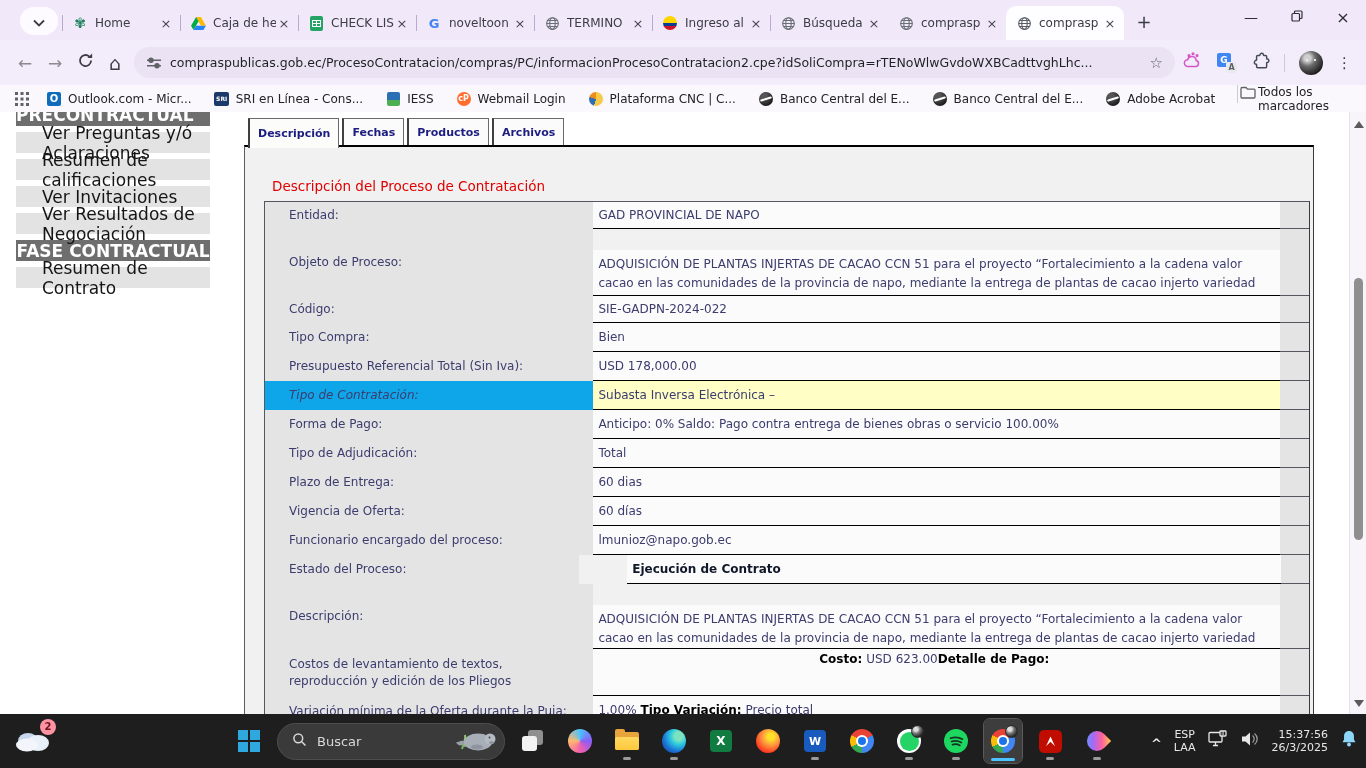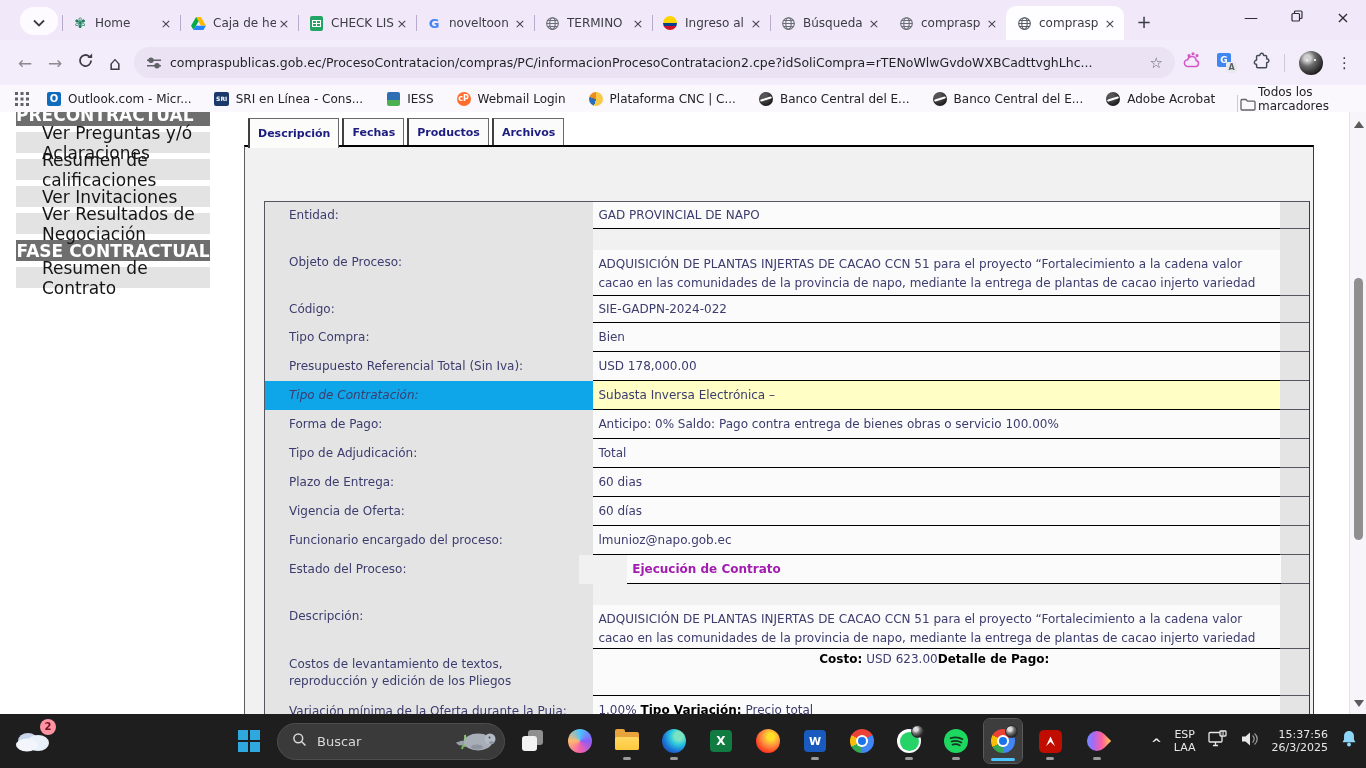--- a/index.html
+++ b/index.html
@@ -37,21 +37,21 @@
   #bookmarks{position:absolute;left:0;top:85px;width:1366px;height:27px;background:#faf7fd;display:flex;align-items:center;padding:0 14px;font-size:12px;color:#232327;}
   .bm{display:flex;align-items:center;gap:6px;margin-right:22px;white-space:nowrap;}
   .bmi{width:16px;height:16px;flex:none;display:flex;align-items:center;justify-content:center;}
   .bm-outlook{width:14px;height:14px;background:#0f6cbd;border-radius:2px;color:#fff;font-size:10px;font-weight:bold;text-align:center;line-height:14px;}
   .bm-sri{width:15px;height:14px;background:#1b3a6b;border-radius:2px;color:#fff;font-size:6px;font-weight:bold;text-align:center;line-height:14px;}
   .bm-iess{width:13px;height:14px;background:linear-gradient(180deg,#2d6fb5 55%,#4caf50 55%);border-radius:2px;}
   .bm-cp{width:14px;height:14px;border-radius:50%;background:#ff6c2c;color:#fff;font-size:8px;font-weight:bold;text-align:center;line-height:14px;}
   .bm-cnc{width:14px;height:14px;border-radius:50%;background:conic-gradient(#f7c948 0 55%,#2d6fb5 55% 80%,#f08c1a 80%);}
   .bm-dark{width:14px;height:14px;border-radius:50%;background:radial-gradient(circle at 35% 30%,#555 0 20%,#141414 80%);position:relative;overflow:hidden;}
   .bm-dark::after{content:"";position:absolute;left:1px;top:6px;width:12px;height:2px;background:#fff;border-radius:2px;transform:rotate(-18deg);}
-  #bm-right{margin-left:auto;display:flex;align-items:flex-end;gap:2px;}
+  #bm-right{margin-left:auto;display:flex;align-items:flex-start;gap:2px;}
 
   
   #page{position:absolute;left:0;top:112px;width:1366px;height:602px;background:#fff;overflow:hidden;}
   #sidebar{position:absolute;left:16px;top:0;width:194px;font-size:17px;}
   .sb-h{height:21px;background:#6e6e6e;color:#fff;font-weight:bold;display:flex;align-items:center;justify-content:center;margin-top:6px;}
   .sb-h.cut{height:14px;margin-top:0;overflow:hidden;align-items:flex-end;padding-bottom:1px;}
   .sb-i{height:21px;background:#e3e3e3;color:#151515;display:flex;align-items:center;padding-left:26px;margin-top:6px;}
   #contentbox{position:absolute;left:244px;top:33px;width:1070px;height:569px;background:#f1f1f1;border-top:2px solid #000;border-left:1px solid #5c5c5c;border-right:1px solid #3a3a3a;}
   #pagetabs{position:absolute;left:248px;top:6px;height:30px;display:flex;gap:3px;z-index:3;}
   .ptab{height:27px;padding:0 8px;background:#fbfbfb;border:1px solid #6a6a6a;border-left:2px solid #3f3f3f;border-bottom:none;display:flex;align-items:center;font-size:11px;font-weight:bold;color:#1b1b80;}
@@ -62,21 +62,21 @@
   .tl{width:329px;background:#e4e4e4;color:#3c3c6e;display:flex;align-items:center;padding:0 10px 0 24px;line-height:17px;}
   .tl.lab-narrow{padding-right:42px;}
   .tv{width:688px;background:#fbfbfb;border-bottom:1px solid #000000;color:#3c3c6e;display:flex;align-items:center;padding:0 10px 0 5px;line-height:19px;}
   .tv.top{align-items:flex-start;padding-top:5px;margin-top:21px;}
   .tv.col{flex-direction:row;align-items:flex-start;justify-content:center;line-height:20px;}
   .tv b{color:#000;}
   .tv .sp{margin-right:4px;}
   .tf{width:29px;background:#e4e4e4;border-bottom:1px solid #55575e;}
   .trow.hl .tl{background:#0ea5e9;font-style:italic;}
   .trow.hl .tv{background:#ffffc5;}
-  .trow.bold .tv{font-weight:bold;color:#a21caf;margin-left:48px;}
+  .trow.bold .tv{font-weight:bold;color:#0f172a;margin-left:48px;}
   .h27{height:27px}.h67{height:67px}.h29{height:29px}.h65{height:65px}.h47{height:47px}.h30{height:30px}
   #pagescroll{position:absolute;right:0;top:0;width:17px;height:602px;background:#f7f5fa;border-left:1px solid #e4e0ea;}
   .sarr{position:absolute;left:4px;width:0;height:0;border-left:5px solid transparent;border-right:5px solid transparent;}
   .sarr.up{top:9px;border-bottom:7px solid #5a5a5a;}
   .sarr.dn{bottom:7px;border-top:7px solid #5a5a5a;}
   #sthumb{position:absolute;left:4px;top:166px;width:9px;height:262px;background:#8f8f8f;border-radius:5px;}
 
   
   #taskbar{position:absolute;left:0;top:714px;width:1366px;height:54px;background:#1e1e1e;display:flex;align-items:center;}
   #weather{position:absolute;left:14px;top:11px;width:40px;height:34px;}
@@ -352,20 +352,21 @@
 
     <div id="contentbox"></div>
 
     <div id="pagetabs">
       <div class="ptab active">Descripción</div>
       <div class="ptab">Fechas</div>
       <div class="ptab">Productos</div>
       <div class="ptab">Archivos</div>
     </div>
 
+    <div id="proc-title">Descripción del Proceso de Contratación</div>
 
     <div id="proc-table">
       <div class="trow h27">
         <div class="tl">Entidad:</div>
         <div class="tv">GAD PROVINCIAL DE NAPO</div>
         <div class="tf"></div>
       </div>
       <div class="trow h67">
         <div class="tl">Objeto de Proceso:</div>
         <div class="tv top">ADQUISICIÓN DE PLANTAS INJERTAS DE CACAO CCN 51 para el proyecto “Fortalecimiento a la cadena valor cacao en las comunidades de la provincia de napo, mediante la entrega de plantas de cacao injerto variedad CCN 51 en los Cantones Tena y Archidona”</div>

